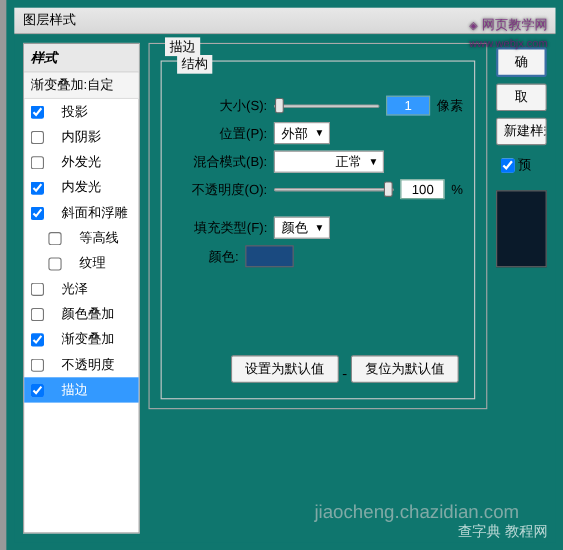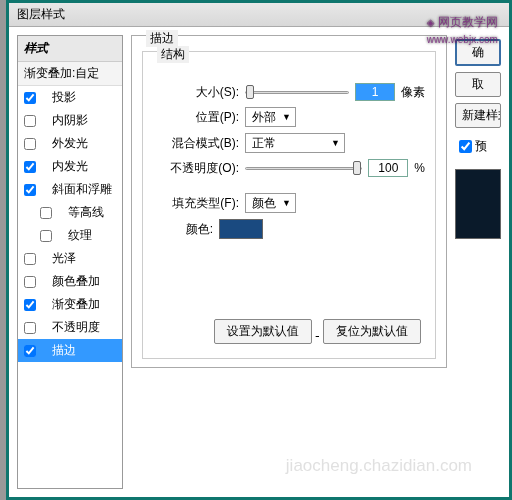--- a/index.html
+++ b/index.html
@@ -1,37 +1,37 @@
 <!DOCTYPE html>
 <html><head>
 <meta charset="utf-8">
 <style>
 * { box-sizing: border-box; margin: 0; padding: 0; font-family: "Microsoft YaHei", SimSun, sans-serif; font-size: 12px; }
 body { background: #999; width: 512px; height: 500px; overflow: hidden; position: relative; }
-.dialog { position: absolute; top: 0; left: 6px; right: 0; bottom: 0; background: #ffffff; border: 3px solid #0f766e; }
+.dialog { position: absolute; top: 0; left: 6px; right: 0; bottom: 0; background: #0f766e; border: 7px solid #0f766e; }
 .titlebar { background: linear-gradient(#e8e8e8,#d8d8d8); padding: 3px 8px; border-bottom: 1px solid #aaa; }
 .body { display: flex; padding: 8px; gap: 8px; height: calc(100% - 24px); }
 .left-panel { border: 1px solid #999; background: #fff; width: 106px; }
 .left-header { background: #e8e8e8; padding: 4px 6px; border-bottom: 1px solid #ccc; font-weight: bold; font-style: italic; }
 .left-sub { background: #f4f4f4; padding: 3px 6px; border-bottom: 1px solid #ddd; }
 .style-item { padding: 3px 6px; display: flex; align-items: center; gap: 16px; cursor: pointer; }
 .style-item.indent { padding-left: 22px; }
 .style-item.selected { background: #3399ff; color: #fff; }
 .style-item input[type=checkbox] { width: 12px; height: 12px; }
 .center-panel { flex: 1; }
 .fieldset { border: 1px solid #aaa; padding: 8px 10px; margin-bottom: 8px; }
 .fieldset-title { position: relative; top: -14px; left: 4px; background: #f0f0f0; padding: 0 4px; display: inline-block; }
 .inner-fieldset { border: 1px solid #ccc; padding: 8px 10px 14px; margin-top: -10px; }
 .row { display: flex; align-items: center; gap: 6px; margin: 6px 0; }
 .row-label { width: 86px; text-align: right; }
 .slider-track { height: 3px; background: #ddd; border: 1px solid #999; flex: 1; position: relative; border-radius: 2px; }
 .slider-thumb { width: 8px; height: 14px; background: #e8e8e8; border: 1px solid #666; position: absolute; top: -7px; border-radius: 2px; }
 .num-input { width: 40px; height: 18px; border: 1px solid #7a9; text-align: center; background: #fff; }
 .num-input.highlight { background: #3399ff; color: #fff; }
-.select { display: inline-flex; align-items: center; border: 1px solid #999; background: #fff; height: 20px; padding: 0 4px 0 6px; gap: 6px; }
+.select { display: inline-flex; align-items: center; border: 1px solid #999; background: #fff; height: 20px; padding: 0 4px 0 6px; gap: 6px; text-align: right; }
 .select .arrow { font-size: 9px; }
 .color-swatch { width: 44px; height: 20px; background: #1a4a80; border: 1px solid #666; display: inline-block; }
 .btn-row { text-align: right; margin-top: 10px; text-decoration: underline; }
 .btn { display: inline-block; background: #f4f4f4; border: 1px solid #888; padding: 3px 12px; margin: 0 4px; cursor: pointer; border-radius: 2px; }
 .right-panel { width: 46px; display: flex; flex-direction: column; gap: 6px; padding-top: 4px; }
 .right-btn { border: 1px solid #888; background: #f4f4f4; padding: 3px 6px; text-align: center; cursor: pointer; border-radius: 2px; overflow: hidden; white-space: nowrap; }
 .right-btn.primary { border: 2px solid #3a6ea5; }
 .right-chk { display: flex; align-items: center; gap: 3px; margin-top: 4px; margin-left: 4px; }
 .preview-box { margin-top: 8px; height: 70px; background: #0a1a2a; border: 1px solid #666; }
 .watermark { position: absolute; top: 14px; right: 14px; color: #701a75; font-size: 13px; text-shadow: 0 0 3px #000; opacity: 0.85; }

